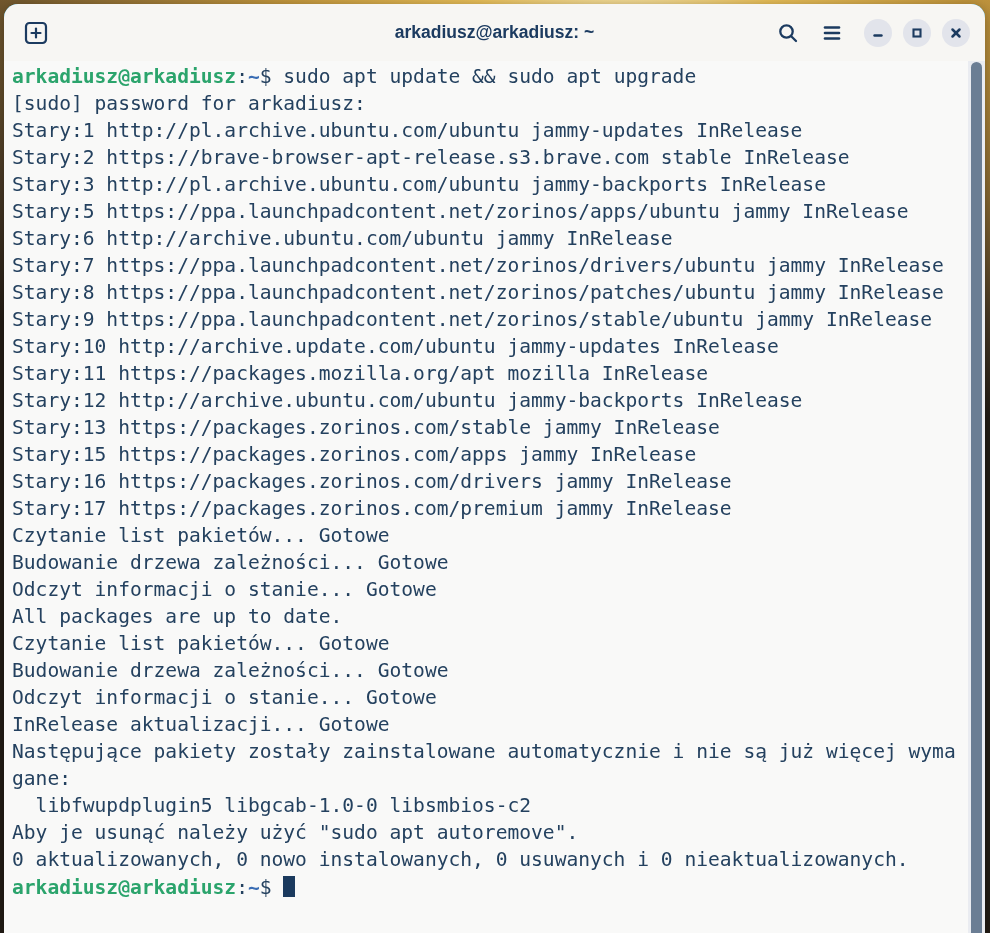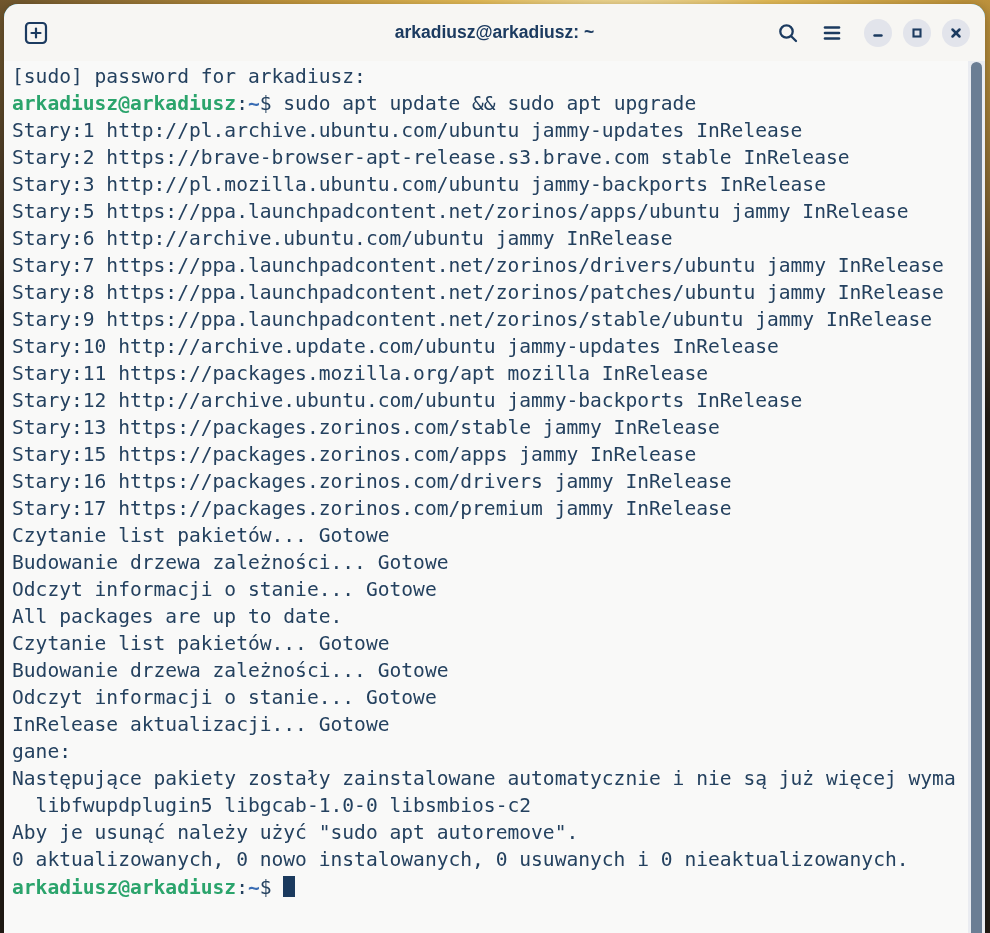--- a/index.html
+++ b/index.html
@@ -119,47 +119,47 @@
             <line x1="3.5" y1="3.5" x2="10.5" y2="10.5"></line>
             <line x1="10.5" y1="3.5" x2="3.5" y2="10.5"></line>
           </svg>
         </span>
       </button>
     </div>
   </div>
 
   <div class="terminal">
     <div id="terminal-output">
+        <div class="term-line"><span class="seg-prompt">arkadiusz@arkadiusz</span><span>:</span><span class="seg-path">~</span><span>$ sudo apt update &amp;&amp; sudo apt upgrade</span></div>
         <div class="term-line"><span>[sudo] password for arkadiusz: </span></div>
-        <div class="term-line"><span class="seg-prompt">arkadiusz@arkadiusz</span><span>:</span><span class="seg-path">~</span><span>$ sudo apt update &amp;&amp; sudo apt upgrade</span></div>
         <div class="term-line"><span>Stary:1 http://pl.archive.ubuntu.com/ubuntu jammy-updates InRelease</span></div>
         <div class="term-line"><span>Stary:2 https://brave-browser-apt-release.s3.brave.com stable InRelease</span></div>
-        <div class="term-line"><span>Stary:3 http://pl.mozilla.ubuntu.com/ubuntu jammy-backports InRelease</span></div>
+        <div class="term-line"><span>Stary:3 http://pl.archive.ubuntu.com/ubuntu jammy-backports InRelease</span></div>
         <div class="term-line"><span>Stary:5 https://ppa.launchpadcontent.net/zorinos/apps/ubuntu jammy InRelease</span></div>
         <div class="term-line"><span>Stary:6 http://archive.ubuntu.com/ubuntu jammy InRelease</span></div>
         <div class="term-line"><span>Stary:7 https://ppa.launchpadcontent.net/zorinos/drivers/ubuntu jammy InRelease</span></div>
         <div class="term-line"><span>Stary:8 https://ppa.launchpadcontent.net/zorinos/patches/ubuntu jammy InRelease</span></div>
         <div class="term-line"><span>Stary:9 https://ppa.launchpadcontent.net/zorinos/stable/ubuntu jammy InRelease</span></div>
         <div class="term-line"><span>Stary:10 http://archive.update.com/ubuntu jammy-updates InRelease</span></div>
         <div class="term-line"><span>Stary:11 https://packages.mozilla.org/apt mozilla InRelease</span></div>
         <div class="term-line"><span>Stary:12 http://archive.ubuntu.com/ubuntu jammy-backports InRelease</span></div>
         <div class="term-line"><span>Stary:13 https://packages.zorinos.com/stable jammy InRelease</span></div>
         <div class="term-line"><span>Stary:15 https://packages.zorinos.com/apps jammy InRelease</span></div>
         <div class="term-line"><span>Stary:16 https://packages.zorinos.com/drivers jammy InRelease</span></div>
         <div class="term-line"><span>Stary:17 https://packages.zorinos.com/premium jammy InRelease</span></div>
         <div class="term-line"><span>Czytanie list pakietów... Gotowe</span></div>
         <div class="term-line"><span>Budowanie drzewa zależności... Gotowe</span></div>
         <div class="term-line"><span>Odczyt informacji o stanie... Gotowe</span></div>
         <div class="term-line"><span>All packages are up to date.</span></div>
         <div class="term-line"><span>Czytanie list pakietów... Gotowe</span></div>
         <div class="term-line"><span>Budowanie drzewa zależności... Gotowe</span></div>
         <div class="term-line"><span>Odczyt informacji o stanie... Gotowe</span></div>
         <div class="term-line"><span>InRelease aktualizacji... Gotowe</span></div>
+        <div class="term-line"><span>Następujące pakiety zostały zainstalowane automatycznie i nie są już więcej wyma</span></div>
         <div class="term-line"><span>gane:</span></div>
-        <div class="term-line"><span>Następujące pakiety zostały zainstalowane automatycznie i nie są już więcej wyma</span></div>
         <div class="term-line"><span>  libfwupdplugin5 libgcab-1.0-0 libsmbios-c2</span></div>
         <div class="term-line"><span>Aby je usunąć należy użyć "sudo apt autoremove".</span></div>
         <div class="term-line"><span>0 aktualizowanych, 0 nowo instalowanych, 0 usuwanych i 0 nieaktualizowanych.</span></div>
         <div class="term-line"><span class="seg-prompt">arkadiusz@arkadiusz</span><span>:</span><span class="seg-path">~</span><span>$ </span><span class="cursor"></span></div>
       </div>
     <div class="scrollbar">
       <div class="scroll-thumb"></div>
     </div>
   </div>
 

